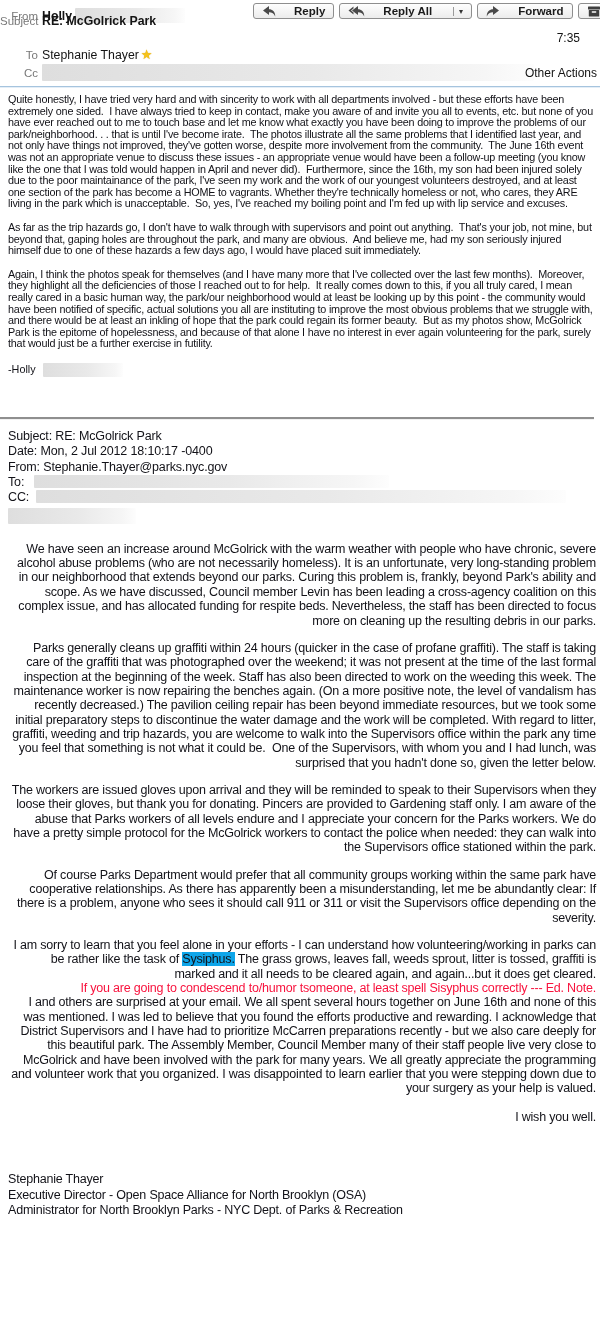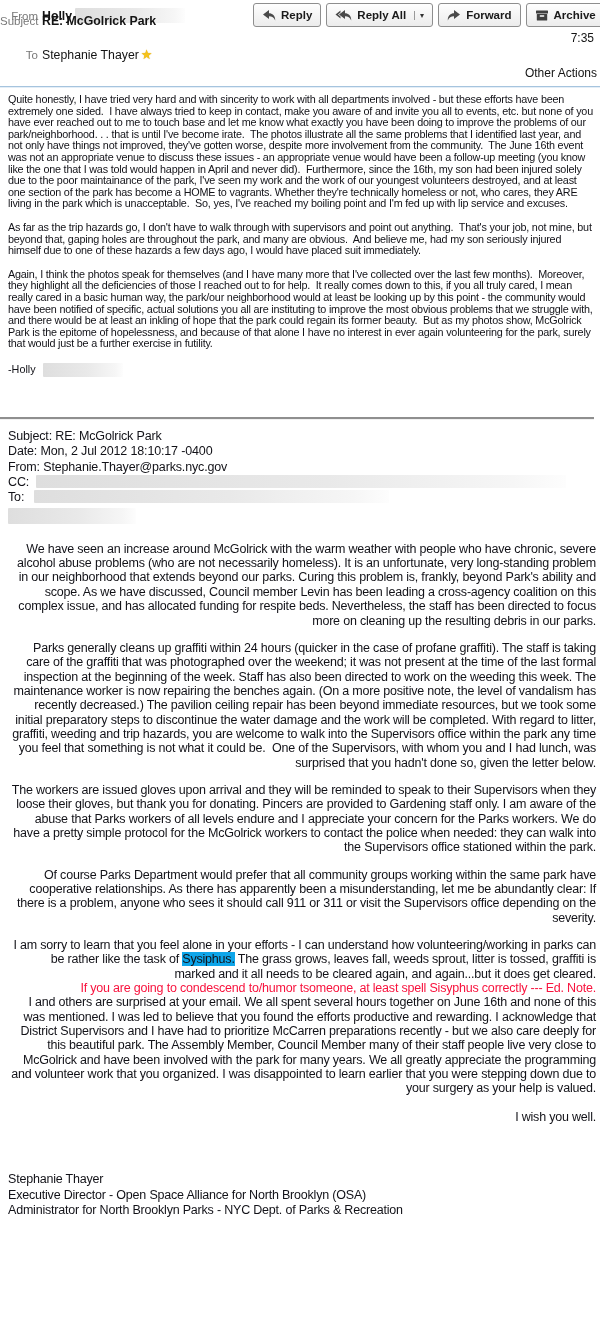--- a/index.html
+++ b/index.html
@@ -22,27 +22,27 @@
   .bold{font-weight:bold;}
   .redact{
     display:inline-block;
     background:linear-gradient(to right,#dedede,#e9e9e9 55%,#f6f6f6 90%,#fdfdfd);
     border-radius:1px;vertical-align:middle;
   }
   .row-from{top:8px;}
   .row-subject{top:14px;}
   .row-to{top:47px;}
   .row-cc{top:64px;}
-  .time{position:absolute;top:31px;right:6px;font-size:12px;color:#141414;}
+  .time{position:absolute;top:31px;right:20px;font-size:12px;color:#141414;}
   .other-actions{position:absolute;top:66px;right:3px;font-size:12px;color:#141414;}
   .star{color:#f6c31a;font-size:13px;margin-left:2px;text-shadow:0 0 1px #c89200;}
   
   .toolbar{position:absolute;top:3px;left:253px;display:flex;gap:5px;}
   .tb-btn{
-    display:flex;align-items:center;gap:5px;height:24px;padding:0 8px;
+    display:flex;align-items:center;gap:18px;height:16px;padding:0 8px;
     background:linear-gradient(#fefefe,#ececec);
     border:1px solid #8e8e8e;border-radius:3px;
     font-size:11.5px;font-weight:bold;color:#1a1a1a;white-space:nowrap;
     box-sizing:border-box;
   }
   .tb-btn svg{display:block;}
   .caret{border-left:1px solid #9a9a9a;margin-left:3px;padding-left:5px;font-size:8px;color:#333;}
   
   .body-area{position:absolute;top:94px;left:8px;width:588px;}
   .m1p{
@@ -83,20 +83,24 @@
     <span class="hlabel">Subject</span>
     <span class="hval bold">RE: McGolrick Park</span>
   </div>
 
   <div class="hrow row-to">
     <span class="hlabel">To</span>
     <span class="hval">Stephanie Thayer</span>
     <span class="star">★</span>
   </div>
 
+  <div class="hrow row-cc">
+    <span class="hlabel">Cc</span>
+    <span class="redact" style="width:492px;height:17px;"></span>
+  </div>
 
   <div class="time">7:35</div>
   <div class="other-actions">Other Actions</div>
 
   <div class="toolbar">
     <div class="tb-btn">
       <span>
         <svg width="14" height="13" viewBox="0 0 14 13">
             <path fill="#4a4a4a" d="M7 1 L1 5.5 L7 10 L7 7.3 C10 7.3 12 8.4 13.2 11.4 C13.4 6.4 10.2 4.3 7 4.3 Z"></path>
           </svg>
@@ -146,26 +150,26 @@
     <span class="redact" style="width:80px;height:14px;margin-left:4px;"></span>
   </div>
 
   <hr class="sep">
 
   <div class="qhdr">
     <div>Subject: RE: McGolrick Park</div>
     <div>Date: Mon, 2 Jul 2012 18:10:17 -0400</div>
     <div>From: Stephanie.Thayer@parks.nyc.gov</div>
     <div>
+      <span>To:</span>
+      <span class="redact" style="width:355px;height:13px;margin-left:6px;"></span>
+    </div>
+    <div>
       <span>CC:</span>
       <span class="redact" style="width:530px;height:13px;margin-left:4px;"></span>
-    </div>
-    <div>
-      <span>To:</span>
-      <span class="redact" style="width:355px;height:13px;margin-left:6px;"></span>
     </div>
     <div class="qblock-redact">
       <span class="redact" style="width:128px;height:16px;"></span>
     </div>
   </div>
 
   <div class="m2p" style="margin-top:16px;">We have seen an increase around McGolrick with the warm weather with people who have chronic, severe alcohol abuse problems (who are not necessarily homeless). It is an unfortunate, very long-standing problem in our neighborhood that extends beyond our parks. Curing this problem is, frankly, beyond Park's ability and scope. As we have discussed, Council member Levin has been leading a cross-agency coalition on this complex issue, and has allocated funding for respite beds. Nevertheless, the staff has been directed to focus more on cleaning up the resulting debris in our parks.</div>
   <div class="m2p">Parks generally cleans up graffiti within 24 hours (quicker in the case of profane graffiti). The staff is taking care of the graffiti that was photographed over the weekend; it was not present at the time of the last formal inspection at the beginning of the week. Staff has also been directed to work on the weeding this week. The maintenance worker is now repairing the benches again. (On a more positive note, the level of vandalism has recently decreased.) The pavilion ceiling repair has been beyond immediate resources, but we took some initial preparatory steps to discontinue the water damage and the work will be completed. With regard to litter, graffiti, weeding and trip hazards, you are welcome to walk into the Supervisors office within the park any time you feel that something is not what it could be.  One of the Supervisors, with whom you and I had lunch, was surprised that you hadn't done so, given the letter below.</div>
   <div class="m2p">The workers are issued gloves upon arrival and they will be reminded to speak to their Supervisors when they loose their gloves, but thank you for donating. Pincers are provided to Gardening staff only. I am aware of the abuse that Parks workers of all levels endure and I appreciate your concern for the Parks workers. We do have a pretty simple protocol for the McGolrick workers to contact the police when needed: they can walk into the Supervisors office stationed within the park.</div>
   <div class="m2p">Of course Parks Department would prefer that all community groups working within the same park have cooperative relationships. As there has apparently been a misunderstanding, let me be abundantly clear: If there is a problem, anyone who sees it should call 911 or 311 or visit the Supervisors office depending on the severity.</div>

